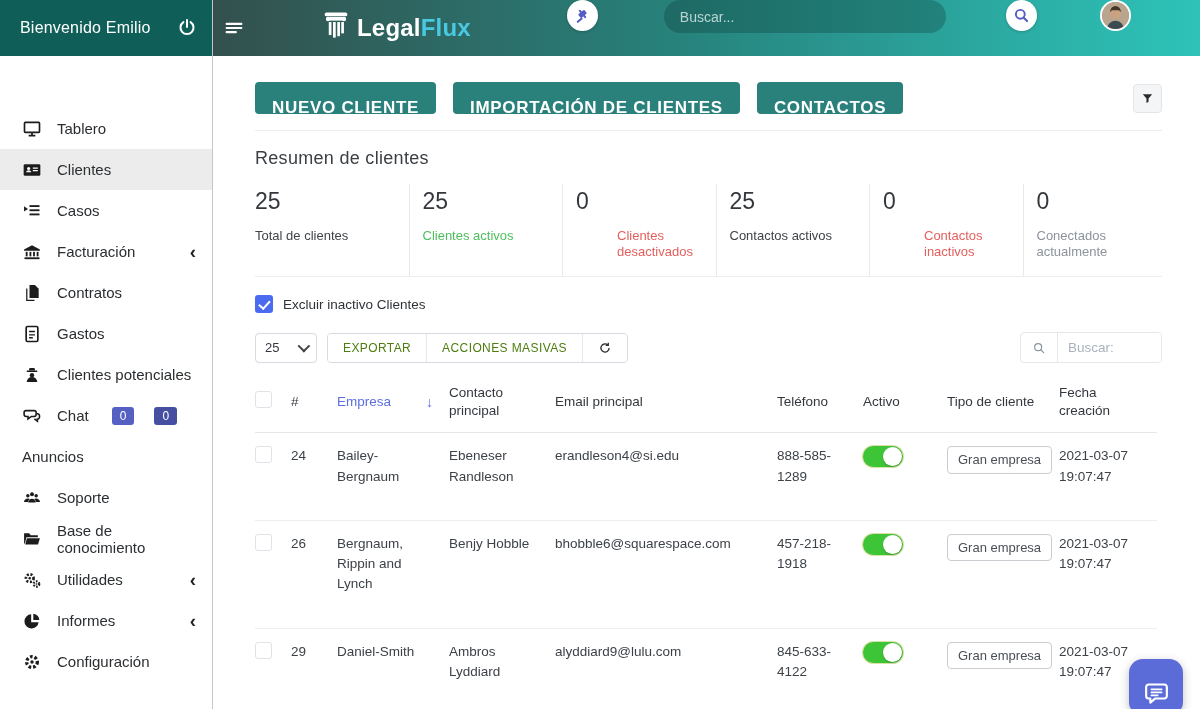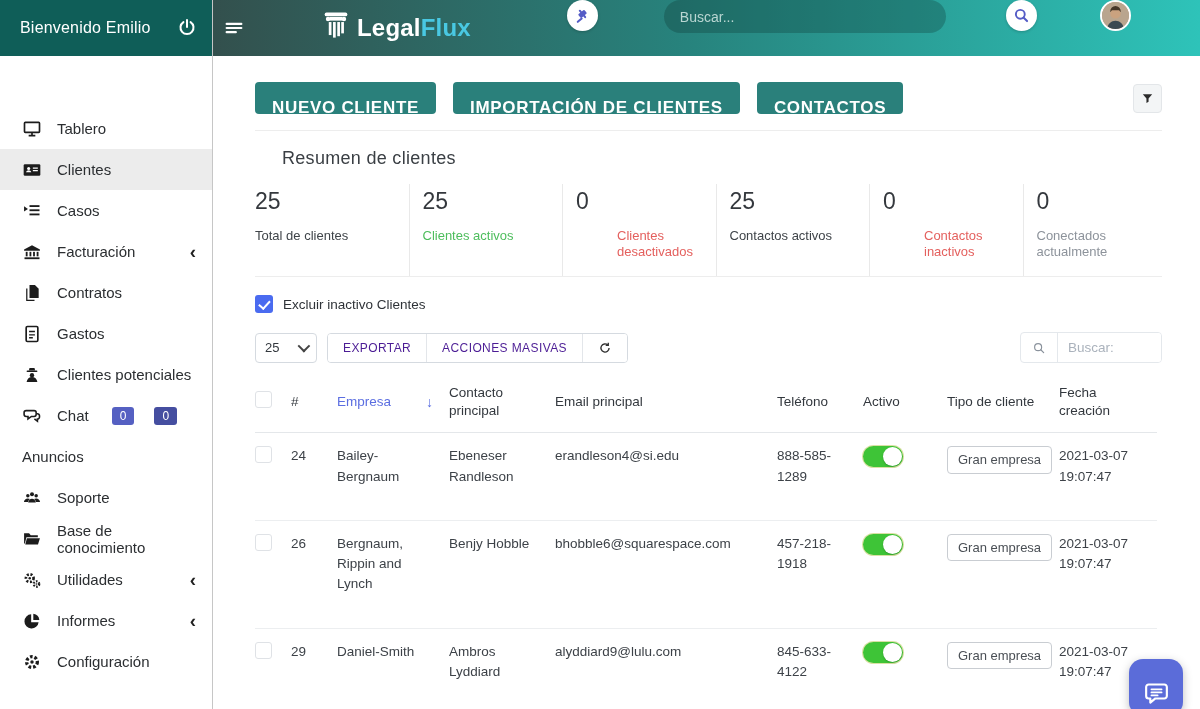--- a/index.html
+++ b/index.html
@@ -45,39 +45,39 @@
   .mr-end { margin-right:16px; }
 
   
   .content { flex:1; background:#fff; padding:26px 38px 0 42px; overflow:hidden; }
   .toolbar-row { display:flex; align-items:center; gap:17px; }
   .teal-btn { background:#2a807b; color:#fff; border:none; border-radius:4px; height:20px; padding:16px 17px; font-size:17px; font-weight:600; letter-spacing:.7px; cursor:pointer; font-family:"Liberation Sans",sans-serif; }
   .filter-btn { margin-left:auto; width:29px; height:29px; background:#f3f5f6; border:1px solid #e3e6e9; border-radius:4px; cursor:pointer; display:flex; align-items:center; justify-content:center; color:#2b2b2b; }
   .filter-btn svg { width:15px; height:15px; }
   .hdiv { border:none; border-top:1px solid #ededed; margin-top:16px; }
 
-  .summary-title { margin-top:17px; font-size:18px; font-weight:500; color:#3a3f44; letter-spacing:.3px;margin-left:27px; }
+  .summary-title { margin-top:17px; font-size:18px; font-weight:500; color:#3a3f44; letter-spacing:.3px; }
   .stats-row { display:flex; margin-top:15px; }
   .stat { width:153.5px; flex:none; padding-top:4px; min-height:92px; }
   .stat + .stat { border-left:1px solid #e9e9e9; padding-left:13px; }
   .stat-value { font-size:23px; color:#34383d; }
   .stat-label { margin-top:13px; font-size:13px; line-height:1.25; color:#3f4449; max-width:118px; }
   .stat-label.green { color:#4dbd5c; } .stat-label.red { color:#e4605e;margin-left:41px; } .stat-label.muted { color:#8d939b; }
   .hdiv2 { border:none; border-top:1px solid #ededed; }
 
   .exclude-row { display:flex; align-items:center; gap:10px; margin-top:18px; }
   .blue-check { width:18px; height:18px; border-radius:3px; background:#4a6bf0; position:relative; cursor:pointer; flex:none; }
   .blue-check::after { content:""; position:absolute; left:6px; top:2.5px; width:4.5px; height:9px; border:solid #fff; border-width:0 2px 2px 0; transform:rotate(42deg); }
   .exclude-label { font-size:13.5px; color:#2f3338; }
 
   .controls-row { display:flex; align-items:center; margin-top:19px; }
   .select-box { width:62px; height:30px; border:1px solid #d5dae0; border-radius:4px; background:#fff; display:flex; align-items:center; justify-content:space-between; padding:0 9px; font-size:13px; color:#33383e; cursor:pointer; }
   .select-box .sel-chev { width:9px; height:9px; border:solid #444; border-width:0 2px 2px 0; transform:rotate(45deg) translateY(-2px); }
   .btn-group { display:flex; margin-left:10px; border:1px solid #d5dae0; border-radius:4px; overflow:hidden; background:#fff; }
-  .btn-group .gbtn { background:#fff; border:none; border-right:1px solid #e3e6ea; height:28px; padding:0 15px; font-size:12px; letter-spacing:.4px; color:#4c1d95; cursor:pointer; font-family:"Liberation Sans",sans-serif; display:flex; align-items:center; }
+  .btn-group .gbtn { background:#fff; border:none; border-right:1px solid #e3e6ea; height:28px; padding:0 15px; font-size:12px; letter-spacing:.4px; color:#4d7c0f; cursor:pointer; font-family:"Liberation Sans",sans-serif; display:flex; align-items:center; }
   .btn-group .gbtn:last-child { border-right:none; }
   .gbtn svg { width:14px; height:14px; color:#333; }
   .tbl-search { margin-left:auto; display:flex; border:1px solid #e4e8ec; border-radius:4px; overflow:hidden; height:31px; }
   .tbl-search .sic { width:37px; display:flex; align-items:center; justify-content:center; border-right:1px solid #e4e8ec; color:#8a929c; }
   .tbl-search .sic svg { width:14px; height:14px; }
   .tbl-search input { width:103px; border:none; outline:none; padding:0 10px; font-size:13.5px; color:#555; font-family:"Liberation Sans",sans-serif; }
   .tbl-search input::placeholder { color:#aab2bc; }
 
   table { margin-top:15px; border-collapse:collapse; table-layout:fixed; width:902px; }
   th { text-align:left; vertical-align:middle; font-size:13.5px; font-weight:500; color:#33383e; padding:6px 10px 12px 0; line-height:1.35; }

